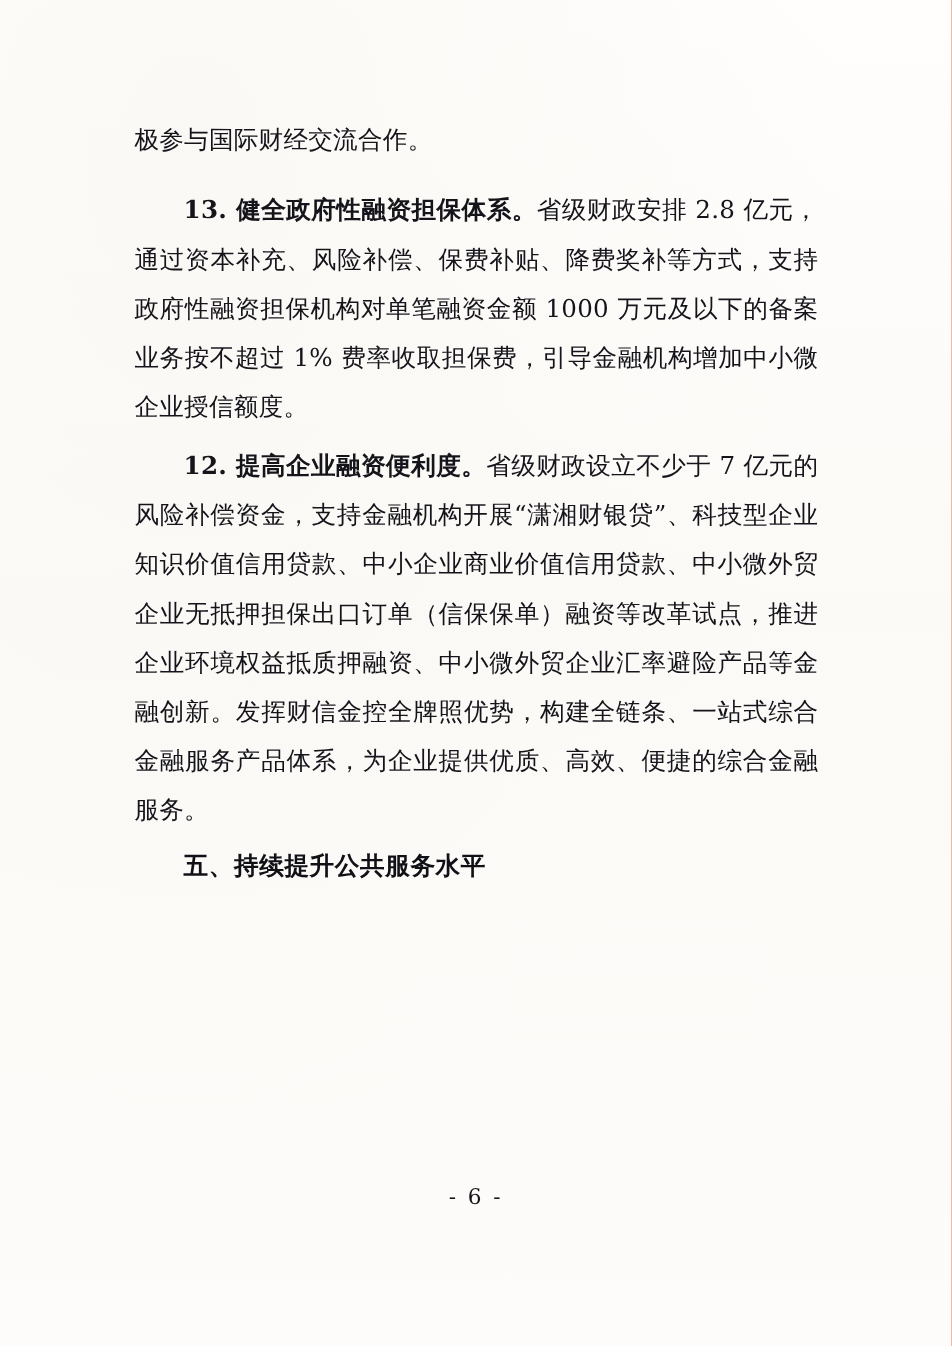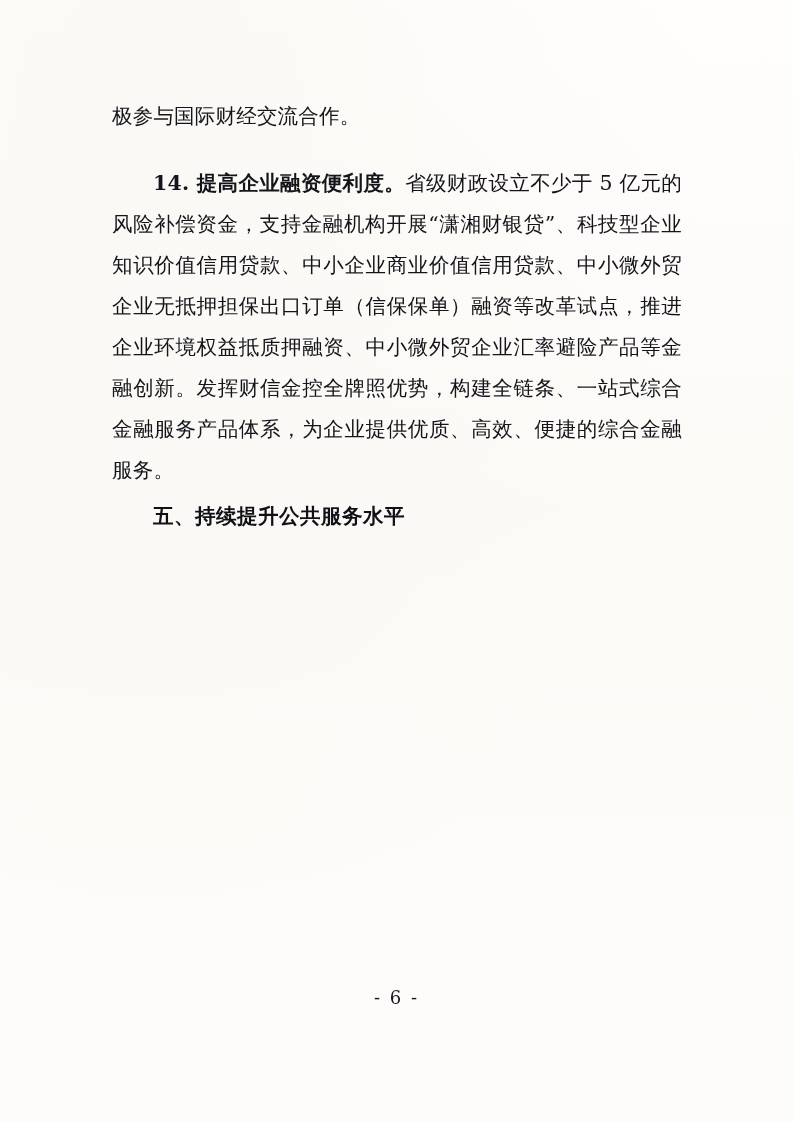--- a/index.html
+++ b/index.html
@@ -82,25 +82,28 @@
     <p class="para cont">极参与国际财经交流合作。</p>
 
     <div class="gap-sm"></div>
 
 
     <div class="gap-sm"></div>
 
 
     <div class="gap-md"></div>
 
+    <p class="para indent">
+      <span class="lead">13. 健全政府性融资担保体系。</span><span>省级财政安排 2.8 亿元，通过资本补充、风险补偿、保费补贴、降费奖补等方式，支持政府性融资担保机构对单笔融资金额 1000 万元及以下的备案业务按不超过 1% 费率收取担保费，引导金融机构增加中小微企业授信额度。</span>
+    </p>
 
     <div class="gap-md"></div>
 
     <p class="para indent">
-      <span class="lead">14. 提高企业融资便利度。</span><span>省级财政设立不少于 5 亿元的风险补偿资金，支持金融机构开展“潇湘财银贷”、科技型企业知识价值信用贷款、中小企业商业价值信用贷款、中小微外贸企业无抵押担保出口订单（信保保单）融资等改革试点，推进企业环境权益抵质押融资、中小微外贸企业汇率避险产品等金融创新。发挥财信金控全牌照优势，构建全链条、一站式综合金融服务产品体系，为企业提供优质、高效、便捷的综合金融服务。</span>
+      <span class="lead">12. 提高企业融资便利度。</span><span>省级财政设立不少于 7 亿元的风险补偿资金，支持金融机构开展“潇湘财银贷”、科技型企业知识价值信用贷款、中小企业商业价值信用贷款、中小微外贸企业无抵押担保出口订单（信保保单）融资等改革试点，推进企业环境权益抵质押融资、中小微外贸企业汇率避险产品等金融创新。发挥财信金控全牌照优势，构建全链条、一站式综合金融服务产品体系，为企业提供优质、高效、便捷的综合金融服务。</span>
     </p>
 
     <div class="gap-sm"></div>
 
     <p class="heading">五、持续提升公共服务水平</p>
 
   </div>
 
   <div class="footer">- 6 -</div>
 </div>

